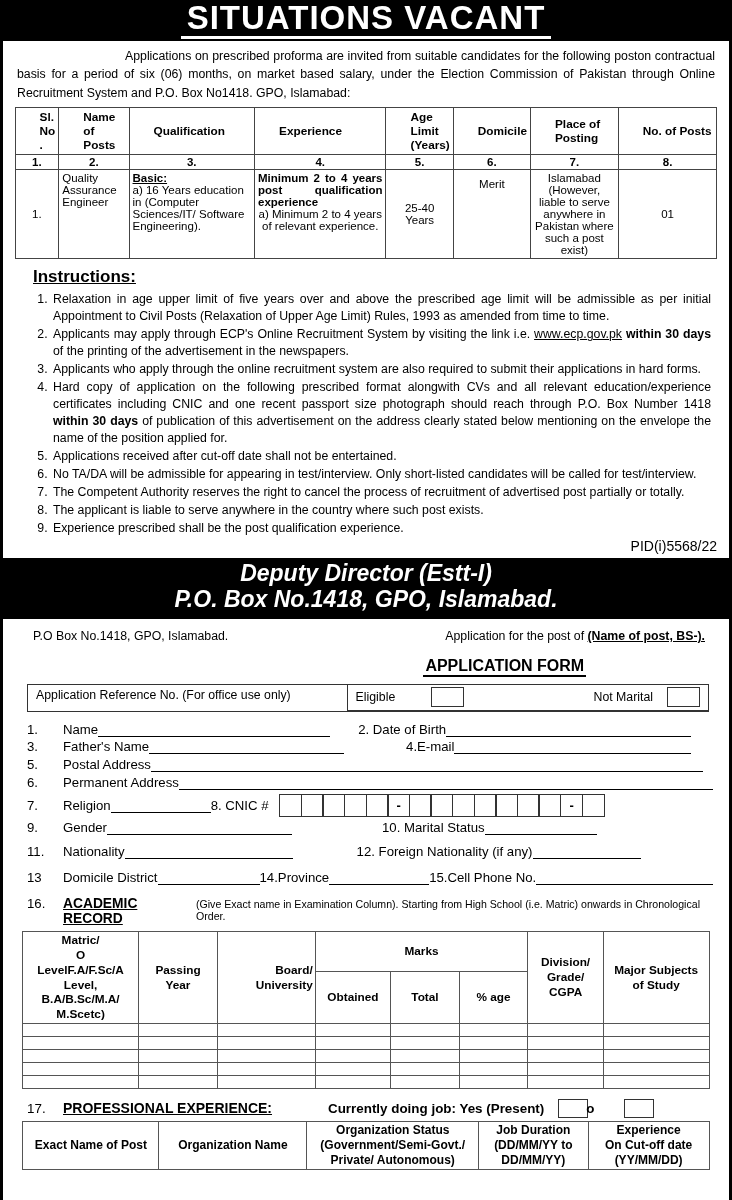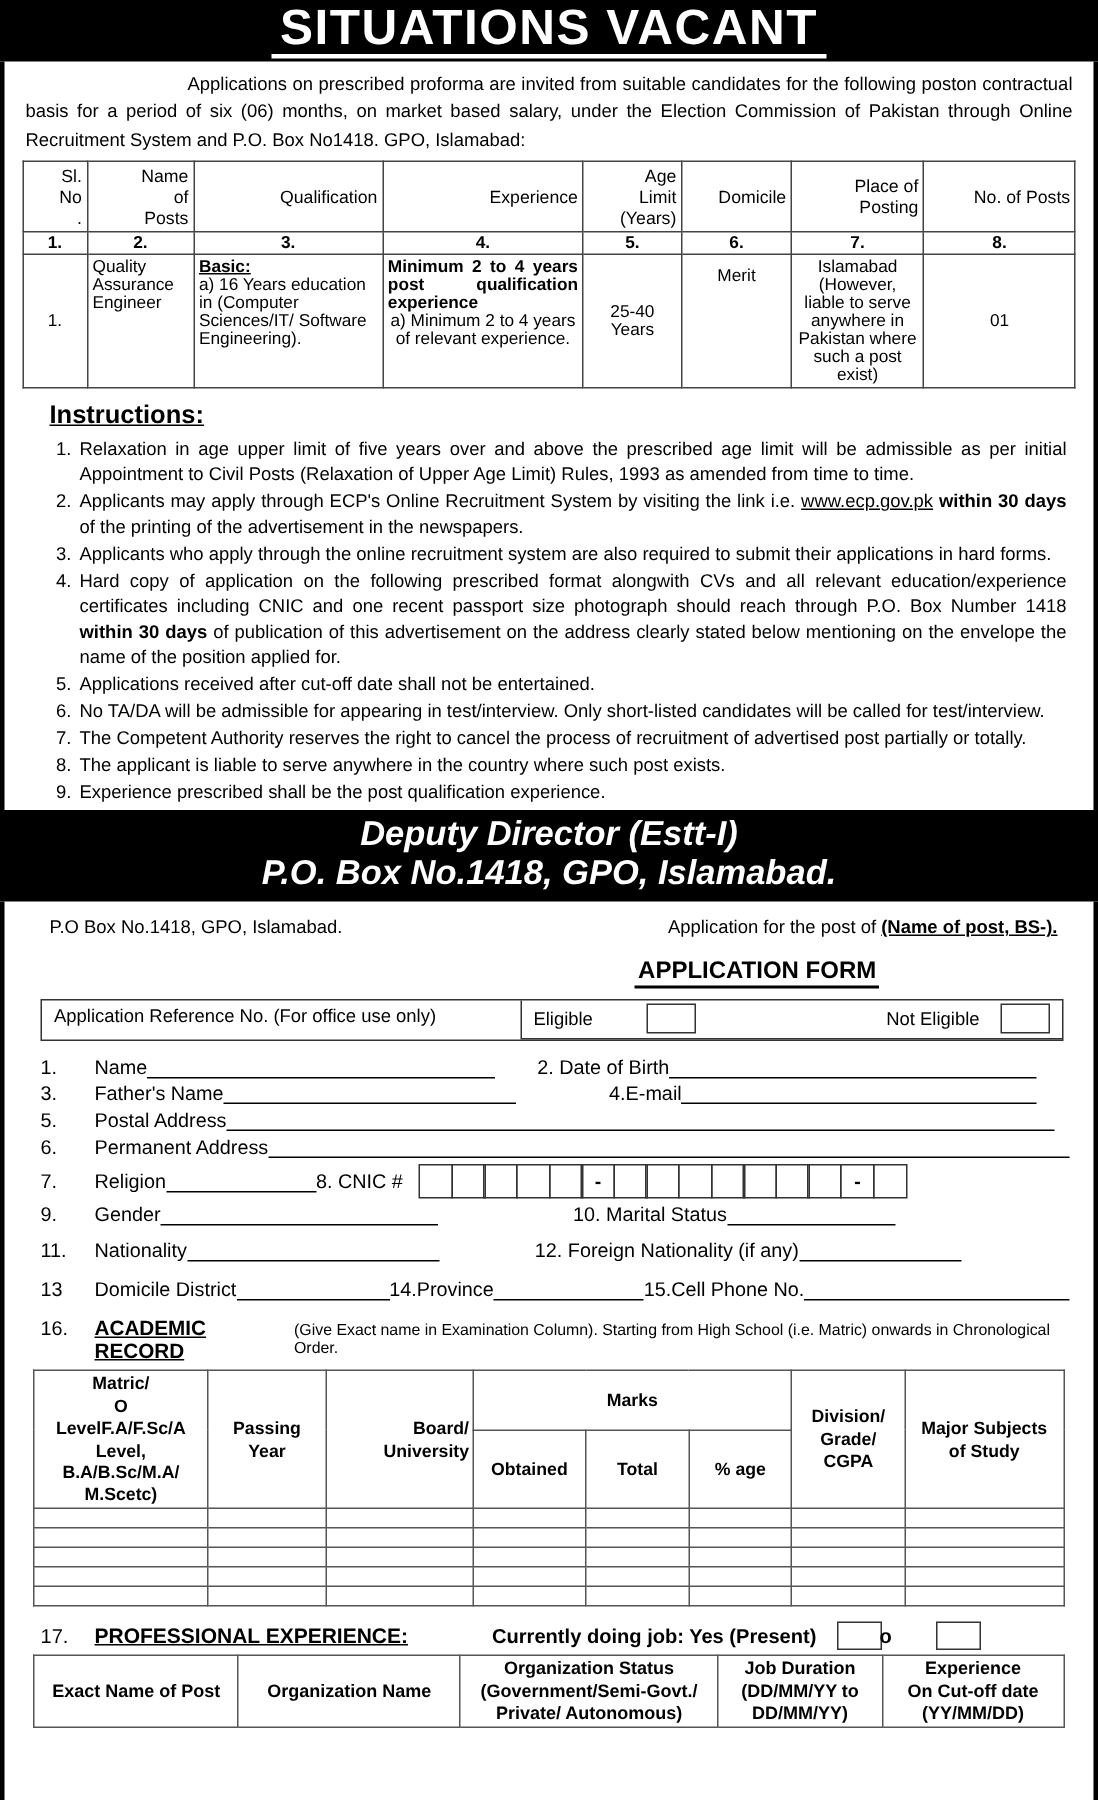--- a/index.html
+++ b/index.html
@@ -11,21 +11,21 @@
   .title-bar { background:#000; height:41px; text-align:center; }
   .title-bar span { display:inline-block; color:#fff; font-weight:bold; font-size:33px; letter-spacing:1px; border-bottom:3px solid #fff; line-height:36px; padding:0 6px; }
 
   
   .top-section { border-left:3px solid #000; border-right:3px solid #000; padding:4px 8px 2px 8px; }
   .intro { font-size:12.3px; line-height:1.5; text-align:justify; text-indent:108px; margin:2px 6px 5px 6px; }
 
   table { border-collapse:collapse; }
   .job-table { width:99%; margin:0 auto; font-size:11.5px; }
   .job-table th, .job-table td { border:1px solid #444; padding:2px 3px; vertical-align:middle; }
-  .job-table th { font-weight:normal; text-align:right; white-space:pre-line; font-size:11.8px;padding-left:24px; }
+  .job-table th { font-weight:bold; text-align:left; white-space:pre-line; font-size:11.8px;padding-left:24px; }
   .job-table .numrow td { font-weight:bold; text-align:center; padding:1px; }
   .job-table td { text-align:center; }
   .job-table td.lft { text-align:left; vertical-align:top; }
   .qual-label { font-weight:bold; text-decoration:underline; }
   .exp-bold { font-weight:bold; text-align:justify; display:block; }
   .exp-norm { display:block; text-align:center; }
 
   .instructions-heading { font-size:17px; font-weight:bold; text-decoration:underline; margin:8px 0 4px 22px; }
   ol.instr { margin:2px 10px 0 40px; font-size:12.3px; line-height:1.38; }
   ol.instr li { text-align:justify; padding-left:2px; margin-bottom:1px; }
@@ -156,20 +156,21 @@
       <li>Relaxation in age upper limit of five years over and above the prescribed age limit will be admissible as per initial Appointment to Civil Posts (Relaxation of Upper Age Limit) Rules, 1993 as amended from time to time.</li>
       <li><span>Applicants may apply through ECP's Online Recruitment System by visiting the link i.e. </span><span class="u-link">www.ecp.gov.pk</span><span class="b"> within 30 days</span><span> of the printing of the advertisement in the newspapers.</span></li>
       <li>Applicants who apply through the online recruitment system are also required to submit their applications in hard forms.</li>
       <li><span>Hard copy of application on the following prescribed format alongwith CVs and all relevant education/experience certificates including CNIC and one recent passport size photograph should reach through P.O. Box Number 1418 </span><span class="b">within 30 days</span><span> of publication of this advertisement on the address clearly stated below mentioning on the envelope the name of the position applied for.</span></li>
       <li>Applications received after cut-off date shall not be entertained.</li>
       <li>No TA/DA will be admissible for appearing in test/interview. Only short-listed candidates will be called for test/interview.</li>
       <li>The Competent Authority reserves the right to cancel the process of recruitment of advertised post partially or totally.</li>
       <li>The applicant is liable to serve anywhere in the country where such post exists.</li>
       <li>Experience prescribed shall be the post qualification experience.</li>
     </ol>
+    <div class="pid">PID(i)5568/22</div>
   </div>
 
   <div class="banner">
     <div>Deputy Director (Estt-I)</div>
     <div>P.O. Box No.1418, GPO, Islamabad.</div>
   </div>
 
   <div class="form-section">
 
     <div class="form-head">
@@ -182,21 +183,21 @@
     </div>
 
     <div class="ref-box">
       <div class="ref-left">Application Reference No. (For office use only)</div>
       <div class="ref-right">
         <div class="ref-row1">
           <span>Eligible</span>
           <span class="gap1"></span>
           <span class="cbx"></span>
           <span class="gap2"></span>
-          <span>Not Eligible</span>
+          <span>Not Marital</span>
           <span class="gap3"></span>
           <span class="cbx"></span>
         </div>
       </div>
     </div>
 
     <div class="fields">
 
       <div class="fr">
         <span class="fnum">1.</span>

